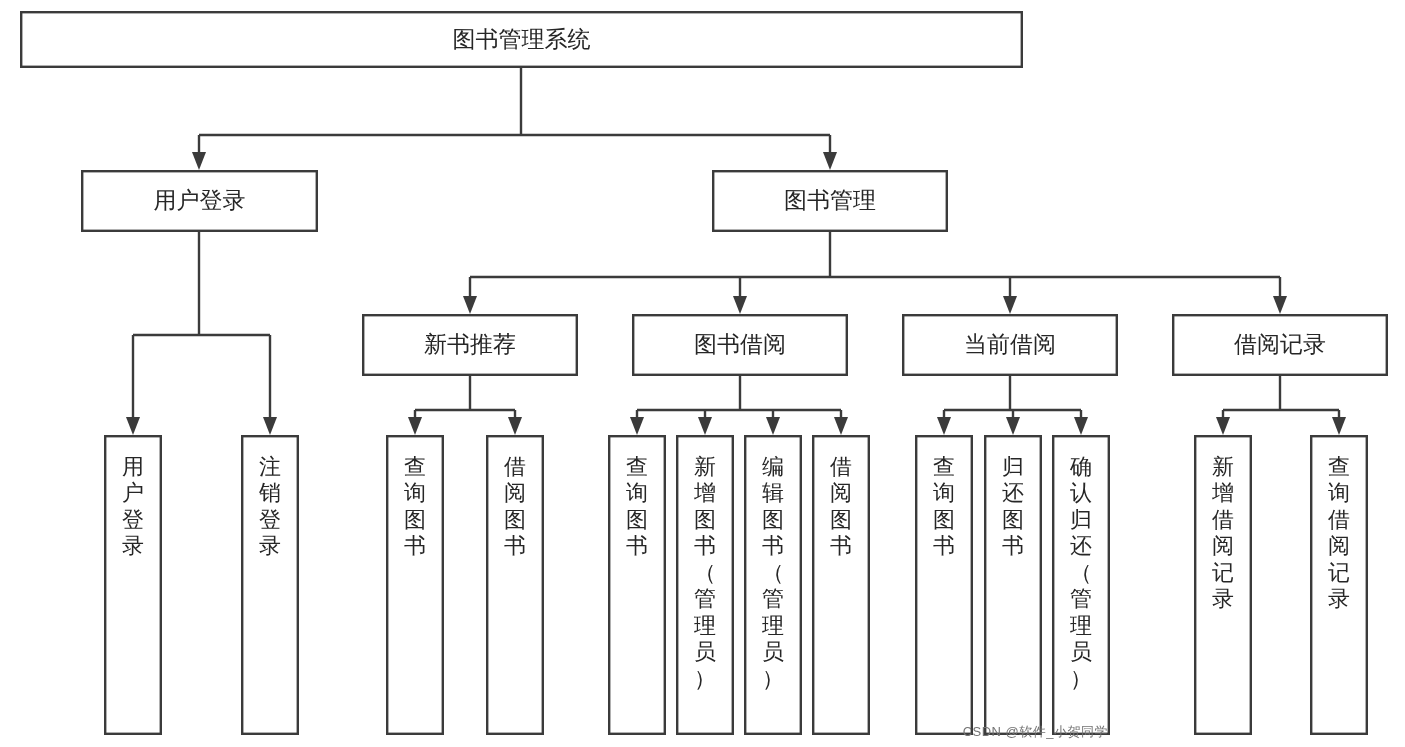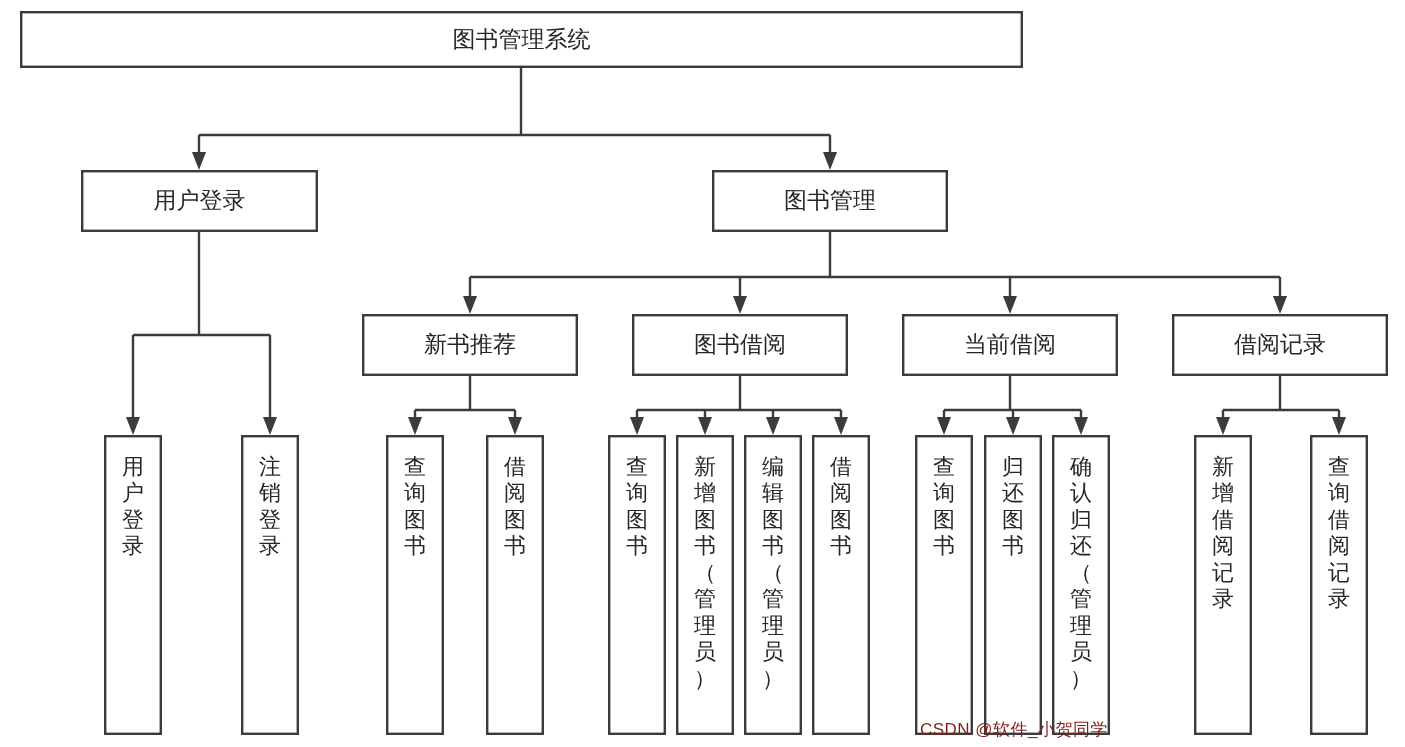--- a/index.html
+++ b/index.html
@@ -57,22 +57,22 @@
     fill: #262626;
     font-size: 22px;
     text-anchor: middle;
     white-space: pre;
   }
   .watermark {
     position: absolute;
     right: 10px;
     bottom: 6px;
     font-family: "Liberation Sans", "DejaVu Sans", sans-serif;
-    font-size: 17px;
-    color: #7f1d1d;
+    font-size: 13px;
+    color: #737373;
     letter-spacing: 0.5px;
     user-select: none;
     pointer-events: none;
   }
 </style>
 </head>
 <body>
 
 <div id="diagram-root">
 

